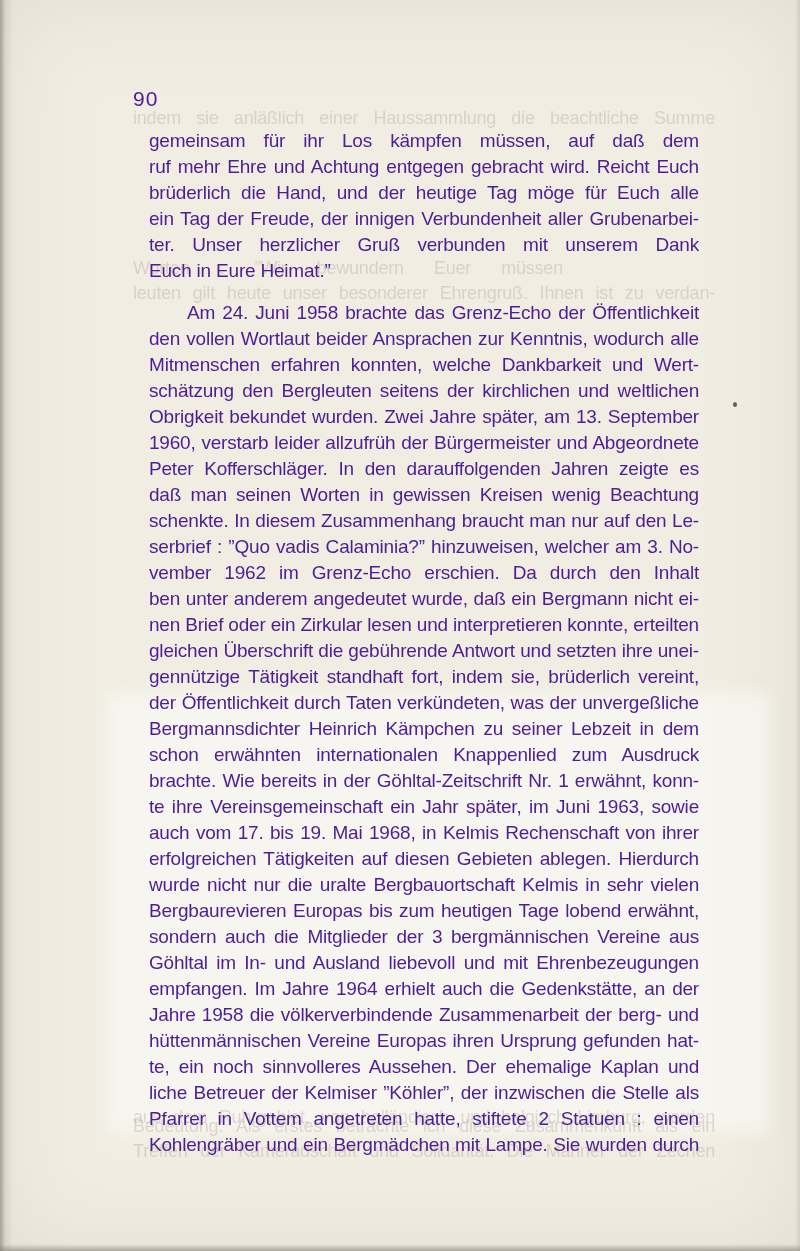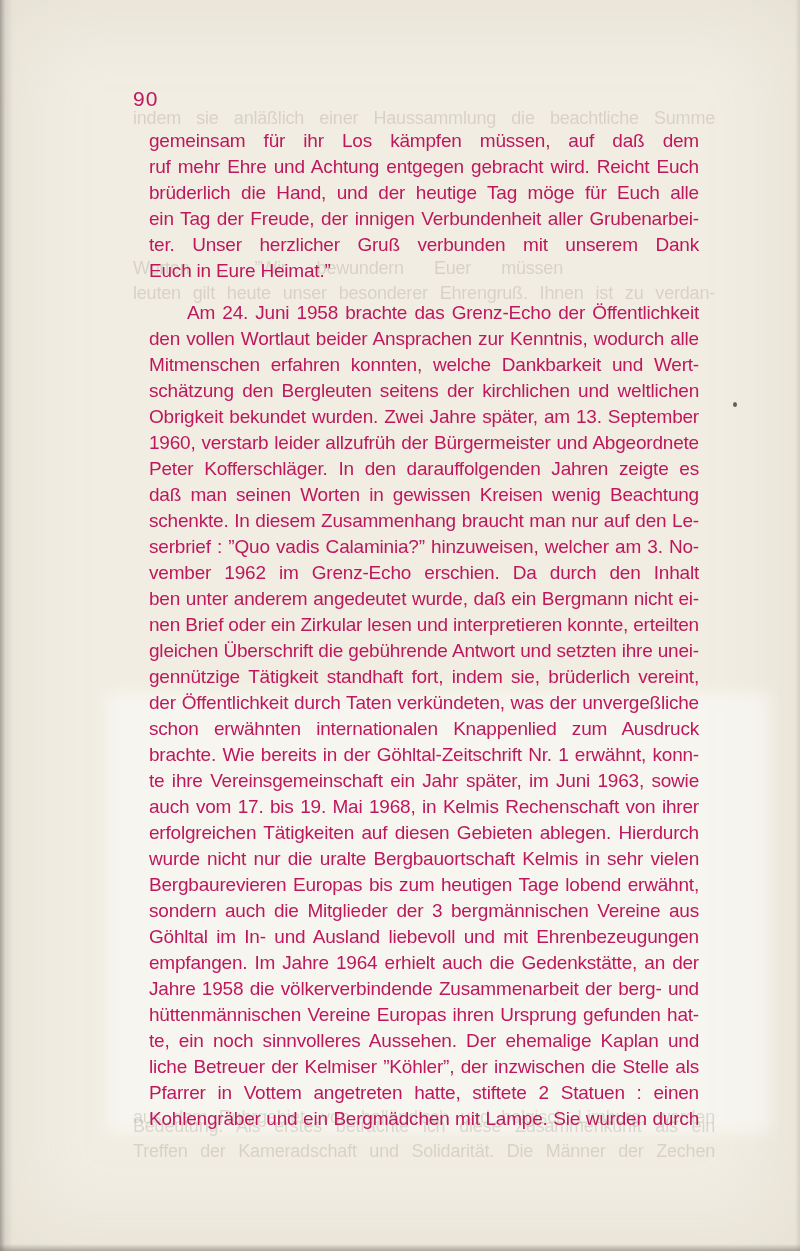--- a/index.html
+++ b/index.html
@@ -27,21 +27,21 @@
     pointer-events:none;
   }
   .light-band{
     position:absolute;left:106px;top:692px;width:664px;height:442px;
     background:rgba(252,252,250,0.55);
     filter:blur(8px);
     border-radius:6px;
   }
   .content{
     position:absolute;left:133px;top:86px;width:582px;
-    color:#be185d;
+    color:#4c1d95;
   }
   .page-number{
     font-size:21px;line-height:26px;letter-spacing:1px;
   }
   .paragraph{margin:16px;}
   .p1{margin-top:16px;}
   .p2{margin-top:8px;}
   .line{
     font-size:19px;
     line-height:26px;
@@ -106,20 +106,21 @@
       <div class="line">Peter Kofferschläger. In den darauffolgenden Jahren zeigte es sich,</div>
       <div class="line">daß man seinen Worten in gewissen Kreisen wenig Beachtung</div>
       <div class="line">schenkte. In diesem Zusammenhang braucht man nur auf den Le-</div>
       <div class="line">serbrief : ”Quo vadis Calaminia?” hinzuweisen, welcher am 3. No-</div>
       <div class="line">vember 1962 im Grenz-Echo erschien. Da durch den Inhalt dessel-</div>
       <div class="line">ben unter anderem angedeutet wurde, daß ein Bergmann nicht ei-</div>
       <div class="line">nen Brief oder ein Zirkular lesen und interpretieren konnte, erteilten</div>
       <div class="line">gleichen Überschrift die gebührende Antwort und setzten ihre unei-</div>
       <div class="line">gennützige Tätigkeit standhaft fort, indem sie, brüderlich vereint,</div>
       <div class="line">der Öffentlichkeit durch Taten verkündeten, was der unvergeßliche</div>
+      <div class="line">Bergmannsdichter Heinrich Kämpchen zu seiner Lebzeit in dem</div>
       <div class="line">schon erwähnten internationalen Knappenlied zum Ausdruck</div>
       <div class="line">brachte. Wie bereits in der Göhltal-Zeitschrift Nr. 1 erwähnt, konn-</div>
       <div class="line">te ihre Vereinsgemeinschaft ein Jahr später, im Juni 1963, sowie</div>
       <div class="line">auch vom 17. bis 19. Mai 1968, in Kelmis Rechenschaft von ihrer</div>
       <div class="line">erfolgreichen Tätigkeiten auf diesen Gebieten ablegen. Hierdurch</div>
       <div class="line">wurde nicht nur die uralte Bergbauortschaft Kelmis in sehr vielen</div>
       <div class="line">Bergbaurevieren Europas bis zum heutigen Tage lobend erwähnt,</div>
       <div class="line">sondern auch die Mitglieder der 3 bergmännischen Vereine aus dem</div>
       <div class="line">Göhltal im In- und Ausland liebevoll und mit Ehrenbezeugungen</div>
       <div class="line">empfangen. Im Jahre 1964 erhielt auch die Gedenkstätte, an der im</div>

